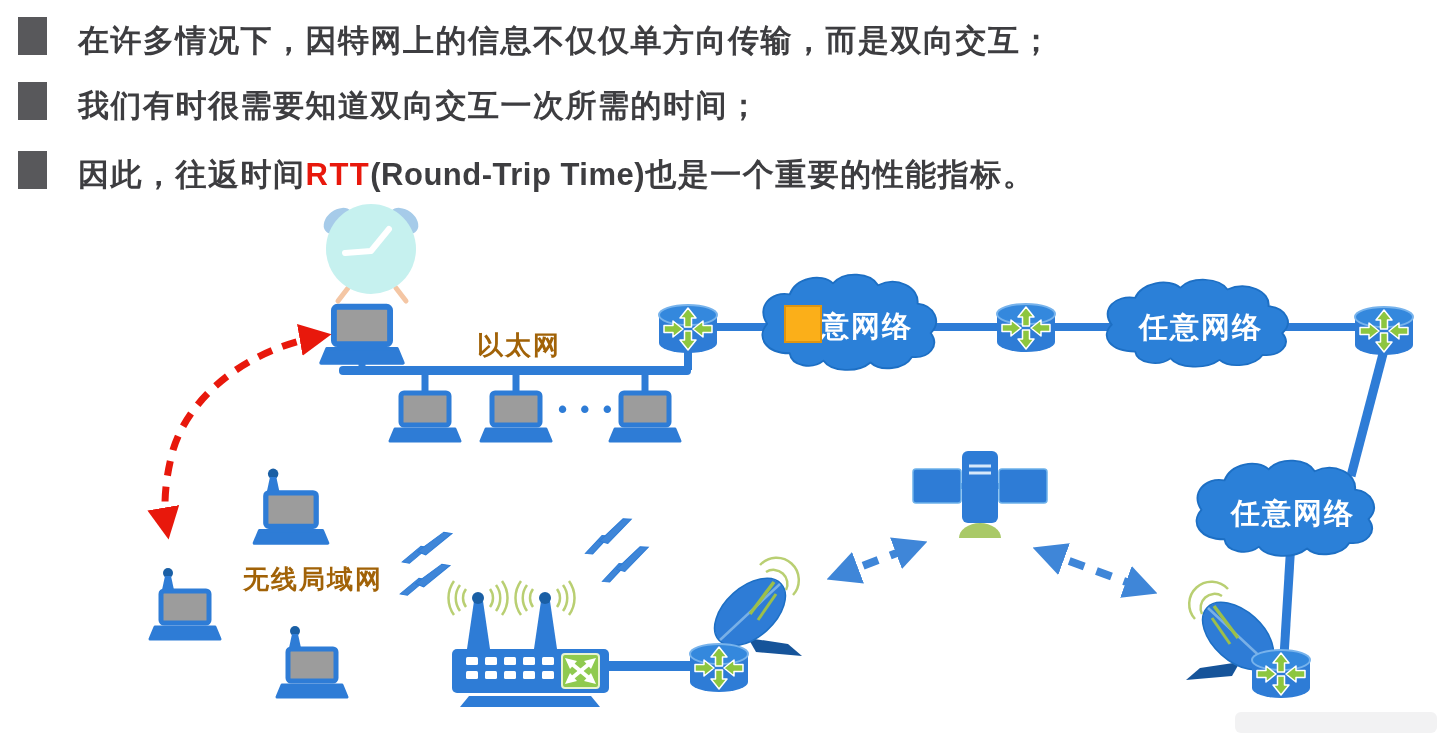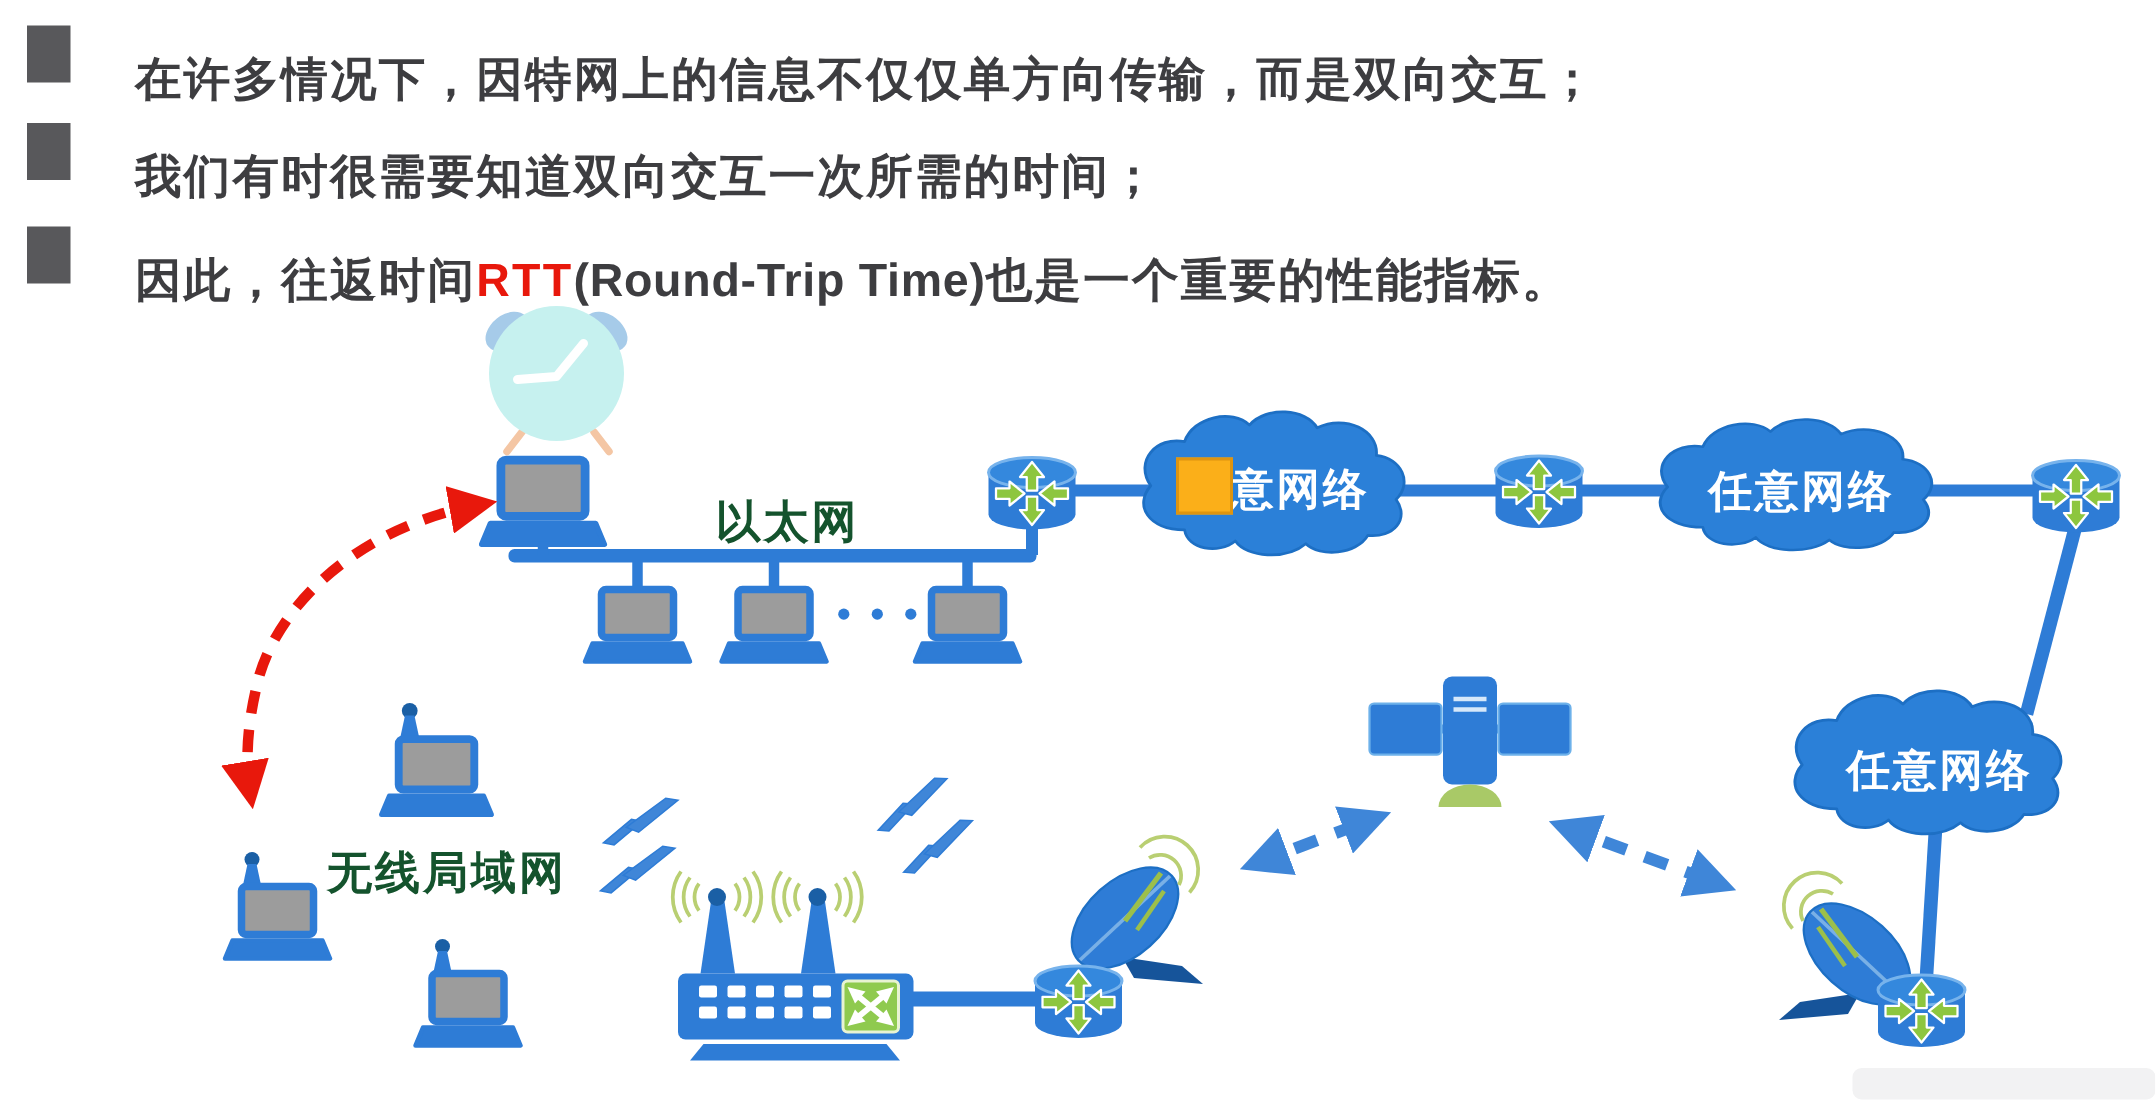--- a/index.html
+++ b/index.html
@@ -1,29 +1,29 @@
 <!DOCTYPE html>
 <html><head>
 <meta charset="utf-8">
 <style>
   html,body{margin:0;padding:0;background:#fff;}
   .slide{position:relative;width:1437px;height:742px;background:#ffffff;overflow:hidden;
          font-family:"Liberation Sans",sans-serif;}
   
   .bullet-row{position:absolute;left:18px;display:flex;align-items:flex-start;}
   .bullet-sq{width:29px;height:38px;background:#58585b;margin-right:27px;flex:0 0 auto;}
-  .bullet-text{margin:16px;font-size:31px;font-weight:bold;color:#3d3d40;letter-spacing:1.5px;
+  .bullet-text{margin:4px;font-size:31px;font-weight:bold;color:#3d3d40;letter-spacing:1.5px;
                line-height:40px;white-space:nowrap;text-align:center;}
   .bullet-text .red{color:#e8180c;}
   .bullet-text .latin{letter-spacing:0.5px;}
   
   .diagram{position:absolute;left:0;top:0;width:1437px;height:742px;z-index:1;}
   
   .dlabel{position:absolute;z-index:2;font-weight:bold;white-space:nowrap;}
-  .blue-label{color:#14532d;font-size:30px;letter-spacing:2px;}
+  .blue-label{color:#a16207;font-size:26px;letter-spacing:2px;}
   .cloud-label{color:#ffffff;font-size:29px;letter-spacing:2px;}
   .ellipsis-label{color:#2e7cd6;font-size:26px;font-weight:bold;letter-spacing:3px;}
   .orange-square{position:absolute;left:784px;top:305px;width:38px;height:38px;z-index:3;
                  background:#fbaf19;border:2px solid #de9410;box-sizing:border-box;}
   .footer-strip{position:absolute;left:1235px;top:712px;width:202px;height:21px;z-index:0;
                 background:#f2f2f3;border-radius:6px;}
 </style>
 </head>
 <body>
 
@@ -206,21 +206,21 @@
     <p class="bullet-text">
       <span>因此，往返时间</span><span class="red">RTT</span><span class="latin">(Round-Trip Time)</span><span>也是一个重要的性能指标。</span>
     </p>
   </div>
   <div class="bullet-row" style="top:82px;">
     <span class="bullet-sq"></span>
     <p class="bullet-text"><span>我们有时很需要知道双向交互一次所需的时间；</span></p>
   </div>
 
   <div class="dlabel blue-label" style="left:477px;top:328px;">以太网</div>
-  <div class="dlabel blue-label" style="left:218px;top:562px;">无线局域网</div>
+  <div class="dlabel blue-label" style="left:243px;top:562px;">无线局域网</div>
   <div class="dlabel cloud-label" style="left:789px;top:307px;">任意网络</div>
   <div class="dlabel cloud-label" style="left:1139px;top:308px;">任意网络</div>
   <div class="dlabel cloud-label" style="left:1231px;top:494px;">任意网络</div>
   <div class="dlabel ellipsis-label" style="left:558px;top:394px;">• • •</div>
 
   <div class="orange-square"></div>
 
   <div class="footer-strip"></div>
 
 </div>

